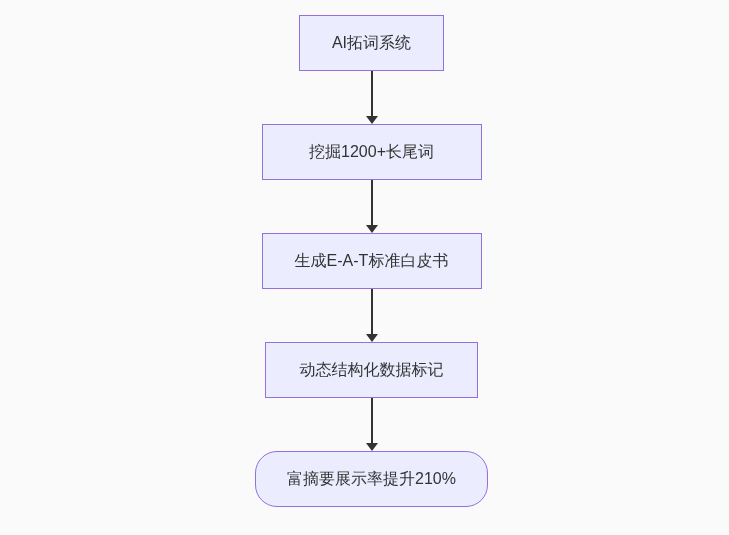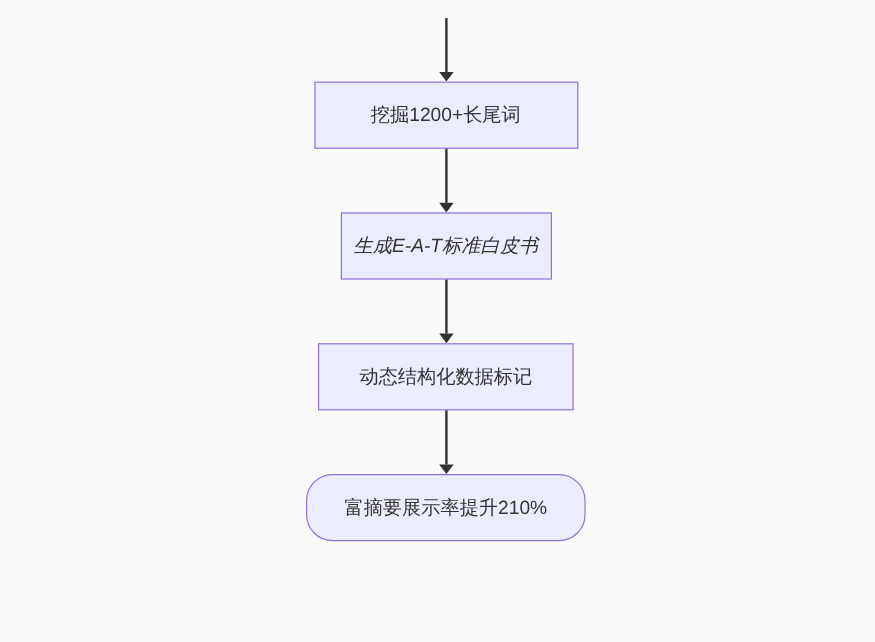--- a/index.html
+++ b/index.html
@@ -33,21 +33,21 @@
     font-size: 16px;
     display: flex;
     align-items: center;
     justify-content: center;
     text-align: center;
     white-space: nowrap;
   }
   
   .node.n1 { width: 145px; }
   .node.n2 { width: 220px; }
-  .node.n3 { width: 176px; font-style: italic; }
+  .node.n3 { width: 220px; }
   .node.n4 { width: 213px; }
   .node.n5 { width: 233px; border-radius: 22px; }
 
   .arrow {
     height: 53px;
     display: flex;
     flex-direction: column;
     align-items: center;
   }
   .arrow .line {
@@ -62,20 +62,23 @@
     border-right: 6px solid transparent;
     border-top: 8px solid #333333;
   }
 </style>
 </head>
 <body>
 
 <div class="canvas">
   <div class="flow">
 
+    <div class="node n1">
+      <span>AI拓词系统</span>
+    </div>
 
     <div class="arrow">
       <div class="line"></div>
       <div class="head"></div>
     </div>
 
     <div class="node n2">
       <span>挖掘1200+长尾词</span>
     </div>
 

